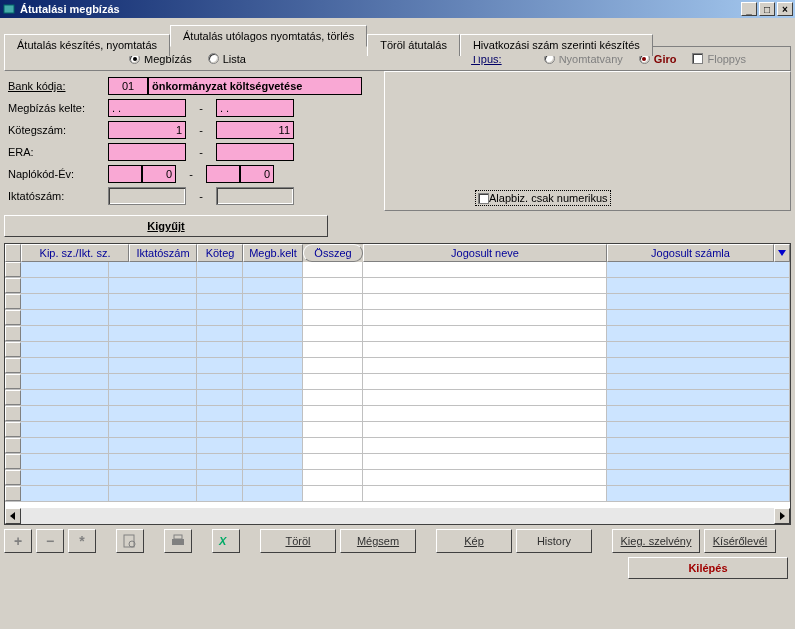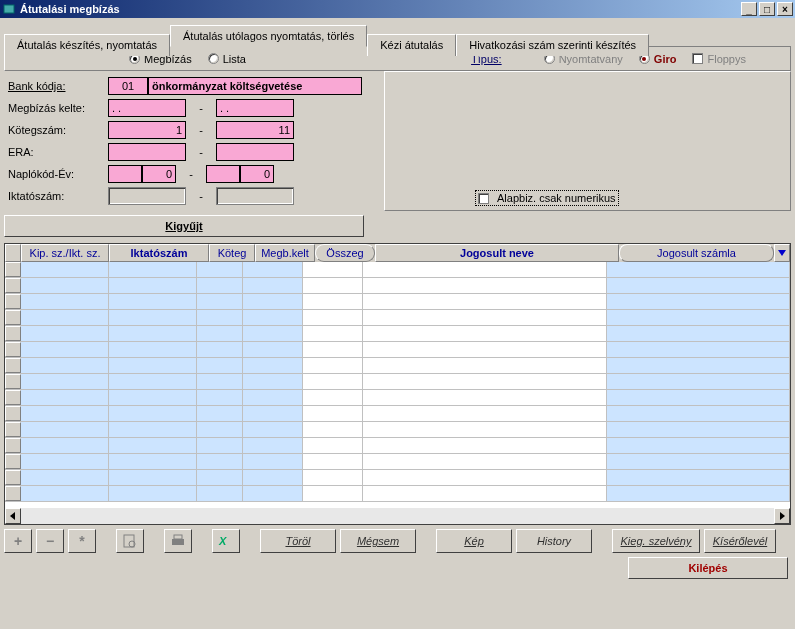--- a/index.html
+++ b/index.html
@@ -39,47 +39,47 @@
   .finput.w48 { width:40px; text-align:center;}
   .finput.w80 { width:78px; }
   .finput.w90 { width:78px; text-align:right;}
   .finput.w200 { width:214px; font-weight:bold;}
   .finput.sm { width:34px; }
   .sep { width:30px; text-align:center; }
   .naplo { display:flex; }
   
   .readonly { background:#d4d0c8; border:1px solid #808080; height:18px; width:78px; box-shadow: inset 1px 1px 0 #404040, inset -1px -1px 0 #fff;}
   
-  .alapbiz { position:absolute; bottom:4px; left:90px; display:flex; align-items:center; gap:8px; border:1px dotted #000; padding:1px 2px;}
+  .alapbiz { position:absolute; bottom:4px; left:90px; display:flex; align-items:center; gap:0; border:1px dotted #000; padding:1px 2px;}
   
   .kigyujt-row { display:flex; margin-top:4px;}
-  .kigyujt-btn { width:360px; height:22px; border:1px solid #fff; border-right-color:#404040; border-bottom-color:#404040; background:#d4d0c8; font:inherit; font-weight:bold; text-decoration:underline; cursor:pointer;}
+  .kigyujt-btn { width:324px; height:22px; border:1px solid #fff; border-right-color:#404040; border-bottom-color:#404040; background:#d4d0c8; font:inherit; font-weight:bold; text-decoration:underline; cursor:pointer;}
   
   .grid { margin-top:6px; border:1px solid #404040; }
   .grid-head { display:flex; background:#d4d0c8; }
   .gh { border:1px solid #fff; border-right-color:#808080; border-bottom-color:#808080; color:#000099; text-align:center; padding:2px 0; font-size:11px; overflow:hidden;cursor:pointer;}
   .gh.rowh { width:16px;}
-  .gh.c1 { width:88px;} .gh.c2{width:100px;font-weight:bold;} .gh.c3{width:46px;} .gh.c4{width:60px;} .gh.c5{width:60px;border-radius:9px;} .gh.c6{width:244px;font-weight:bold;} .gh.c7{flex:1;border-radius:8px;}
+  .gh.c1 { width:108px;} .gh.c2{width:68px;} .gh.c3{width:46px;} .gh.c4{width:60px;} .gh.c5{width:60px;border-radius:9px;} .gh.c6{width:244px;} .gh.c7{flex:1;}
   .gh.last { width:16px; display:flex;align-items:center;justify-content:center;}
   .gh.last svg{display:block;}
   
   .gridbody { height:246px; overflow:hidden; background:#fff;}
   .grow { display:flex; height:16px; border-bottom:1px solid #c0c0c0;}
   .gc { border-right:1px solid #c0c0c0;}
   .gc.rowh{width:16px;background:#d4d0c8;border:1px solid #fff;border-right-color:#808080;border-bottom-color:#808080;}
   .gc.c1{width:88px;background:#cce4ff;} .gc.c2{width:88px;background:#cce4ff;} .gc.c3{width:46px;background:#cce4ff;} .gc.c4{width:60px;background:#cce4ff;} .gc.c5{width:60px;background:#fff;} .gc.c6{width:244px;background:#fff;} .gc.c7{flex:1;background:#cce4ff;}
   
   .hscroll { height:16px; background:#d4d0c8; display:flex; align-items:center;}
   .sbtn { width:16px;height:16px;border:1px solid #fff;border-right-color:#404040;border-bottom-color:#404040;display:flex;align-items:center;justify-content:center;cursor:pointer;}
   .strack{flex:1;background:#e8e8e8;height:16px;}
   
   .toolbar { display:flex; gap:4px; margin-top:4px; align-items:center;}
   .tbtn { height:24px; border:1px solid #fff; border-right-color:#404040;border-bottom-color:#404040; background:#d4d0c8; display:flex;align-items:center;justify-content:center;cursor:pointer;font:inherit;}
   .tbtn.icon{width:28px;color:#808080;font-size:14px;font-weight:bold;}
-  .tbtn.txt{width:76px;color:#303030;font-style:italic;}
+  .tbtn.txt{width:76px;color:#303030;}
   .tbtn.und{text-decoration:underline;}
   .tbtn.dis{color:#808080;}
   .tb-gap { width:12px;}
   
   .kilepes { margin-top:4px; margin-left:624px; width:160px; height:22px; border:1px solid #fff;border-right-color:#404040;border-bottom-color:#404040;background:#d4d0c8;color:#a00000;font-weight:bold;display:flex;align-items:center;justify-content:center;cursor:pointer;}
 </style>
 </head>
 <body>
 
 <div class="titlebar">
@@ -93,21 +93,21 @@
     <div class="winbtn">_</div>
     <div class="winbtn">□</div>
     <div class="winbtn">×</div>
   </div>
 </div>
 
 <div class="outer">
   <div class="tabstrip">
     <div class="tab">Átutalás készítés, nyomtatás</div>
     <div class="tab active">Átutalás utólagos nyomtatás, törlés</div>
-    <div class="tab">Kézi átutalás</div>
+    <div class="tab">Töröl átutalás</div>
     <div class="tab">Hivatkozási szám szerinti készítés</div>
   </div>
 
   <div class="radiobar">
     <span style="width:100px"></span>
     <label class="rlabel">
         <span class="rcircle on"></span>
         <span>Megbízás</span>
       </label>
     <label class="rlabel">

